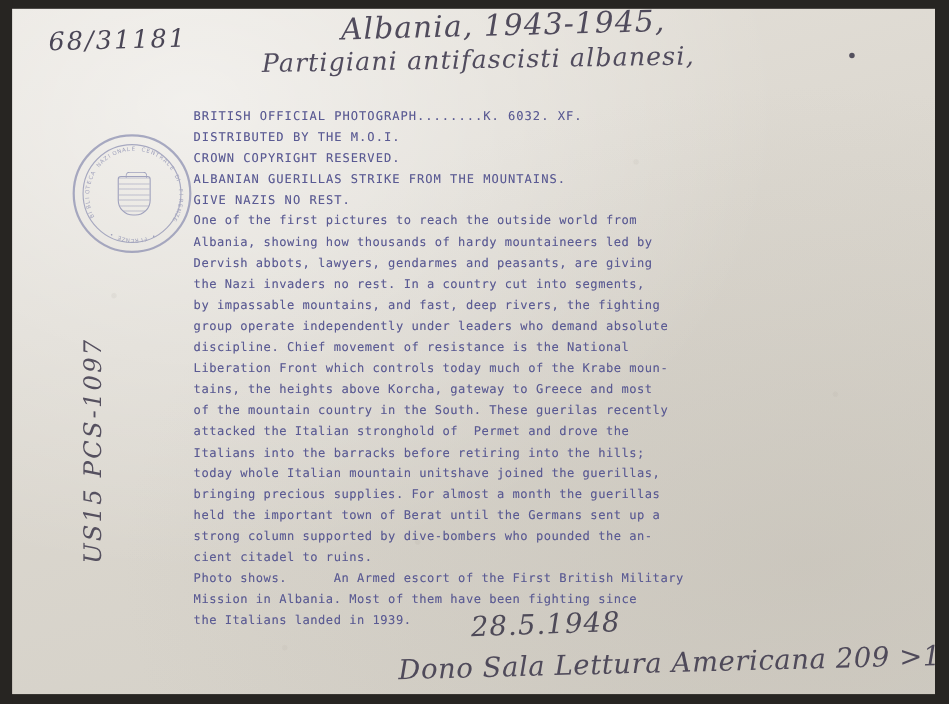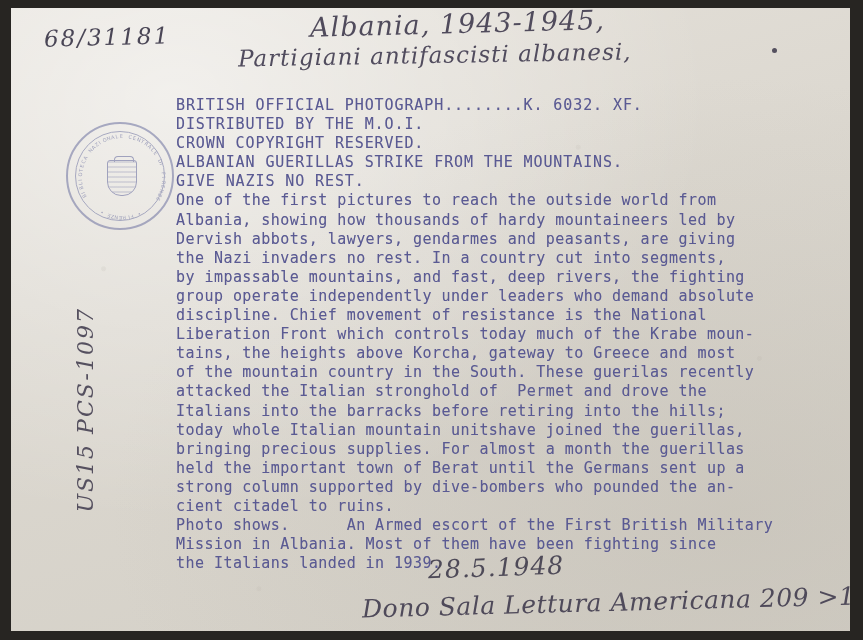--- a/index.html
+++ b/index.html
@@ -163,21 +163,21 @@
     border-bottom: none;
     border-radius: 4px 4px 0 0;
   }
 
   
   #typed {
     position: absolute;
     left: 176px; top: 96px;
     width: 680px;
     font-family: "DejaVu Sans Mono", monospace;
-    font-size: 15px;
+    font-size: 11px;
     line-height: 19.1px;
     color: #5a5a93;
     white-space: pre;
     letter-spacing: 0.45px;
     text-shadow: 0 0 0.6px rgba(90,90,147,0.35);
   }
   #typed .ln { display: block; }
   #typed .head { letter-spacing: 0.9px; }
 </style>
 </head>

